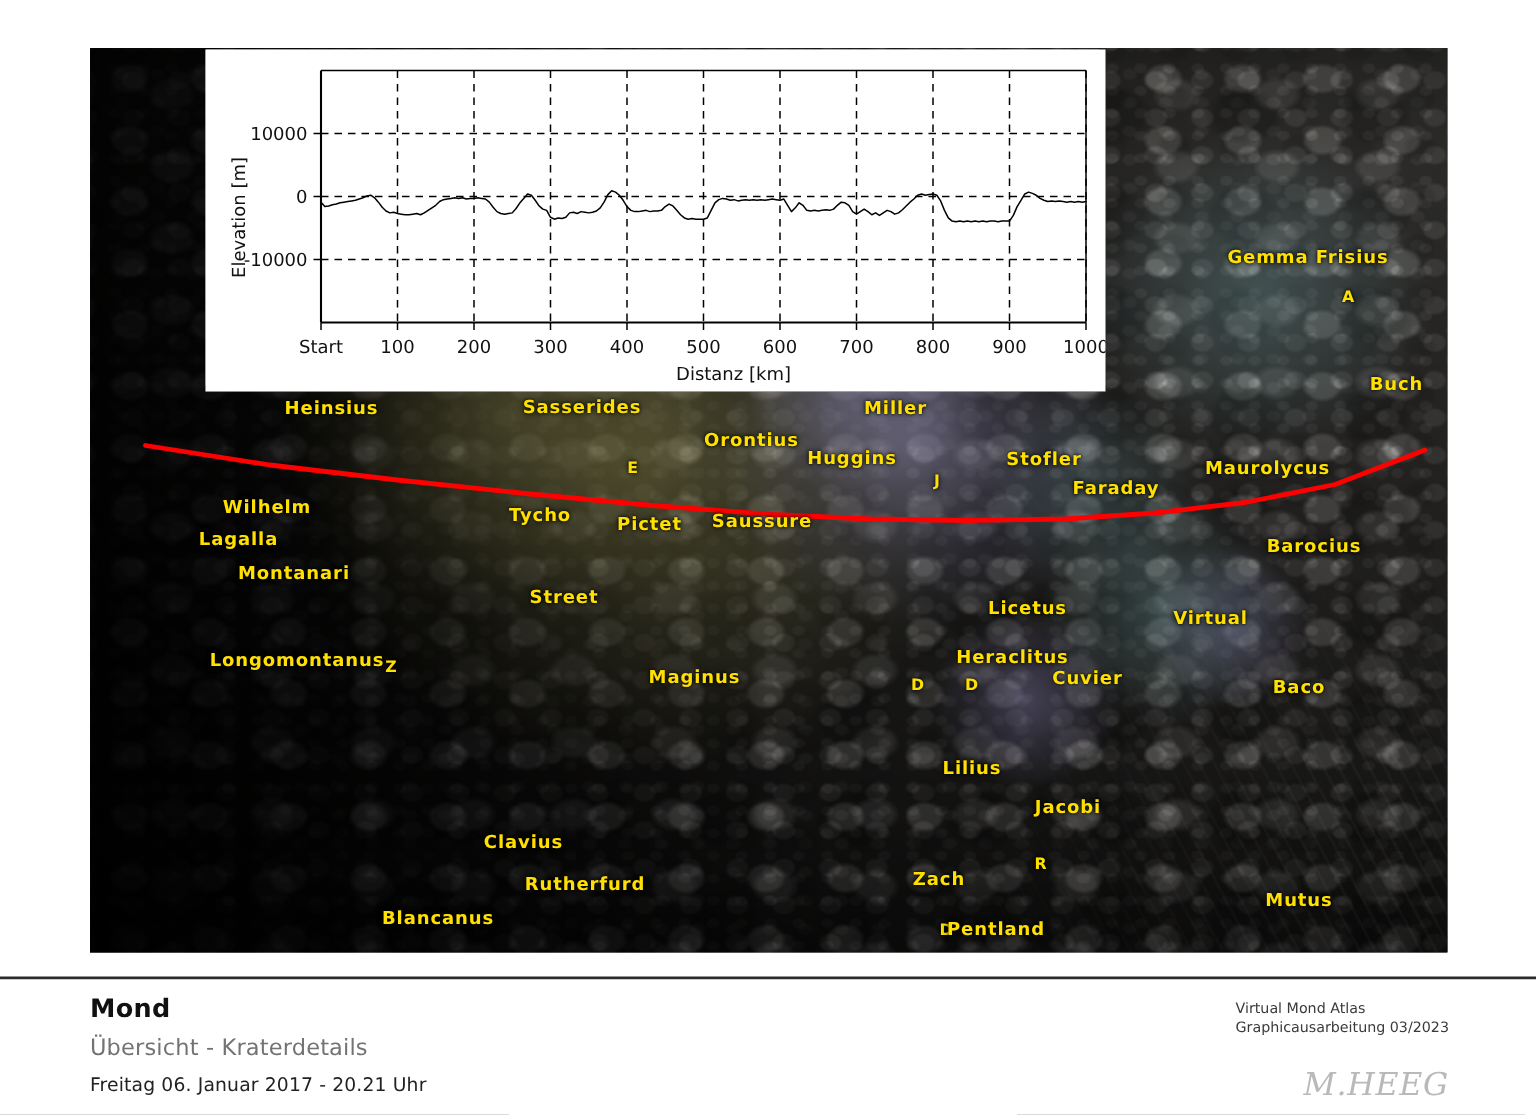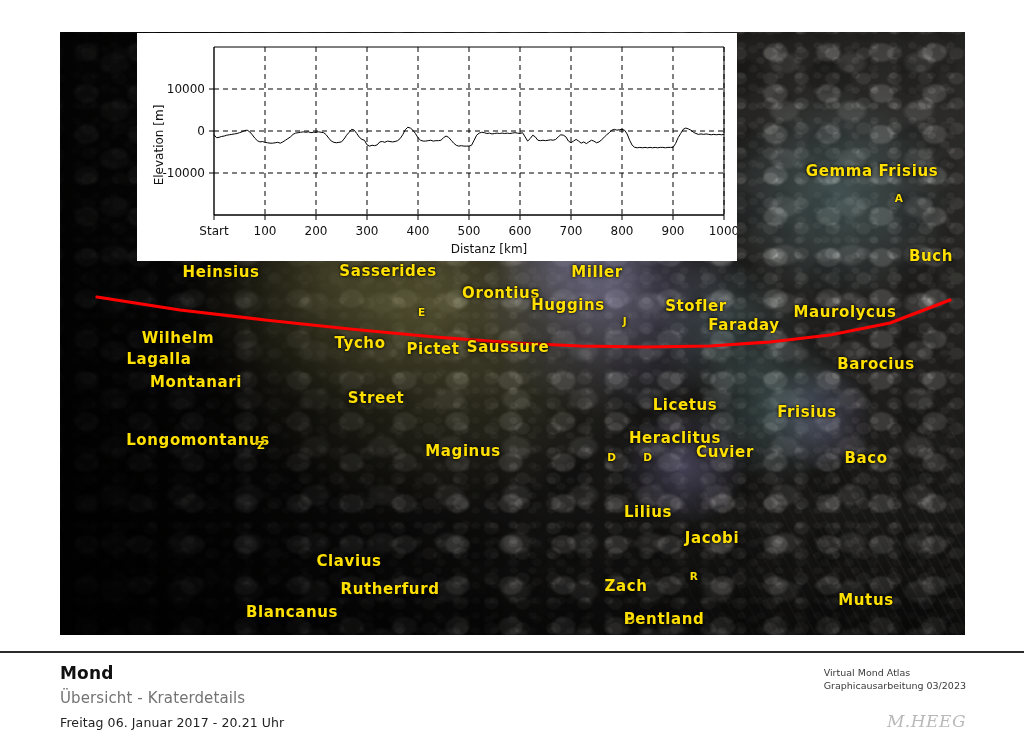--- a/index.html
+++ b/index.html
@@ -78,21 +78,21 @@
   }
 
   
   #ground-track{position:absolute;left:0;top:0;width:905px;height:603px;pointer-events:none;}
 
   
   .crater-label{
     position:absolute;
     color:#ffe000;
     font-family:"DejaVu Sans",sans-serif;
-    font-size:15px;
+    font-size:12px;
     font-weight:700;
     letter-spacing:.6px;
     white-space:nowrap;
     text-shadow:0 0 2px rgba(0,0,0,.95),0 0 4px rgba(0,0,0,.8);
     transform:translate(-50%,-50%);
   }
   .crater-label.sm{font-size:10.5px;}
 
   
   #profile-panel{
@@ -127,21 +127,21 @@
     font-size:12.5px;font-weight:400;color:#222;letter-spacing:.1px;
   }
   #footer-source{
     position:absolute;right:58px;top:13px;text-align:left;
     font-family:"DejaVu Sans",sans-serif;
     font-size:9.5px;color:#3a3a3a;line-height:13px;
   }
   #footer-watermark{
     position:absolute;right:58px;top:58px;
     font-family:"DejaVu Serif",serif;
-    font-style:italic;font-size:17px;color:#b9b9b9;letter-spacing:.5px;
+    font-style:italic;font-size:21px;color:#b9b9b9;letter-spacing:.5px;
   }
 </style>
 </head>
 <body>
 
 <div id="moon-map">
   <div class="terrain t-base"></div>
   <div class="terrain t-craters"></div>
   <div class="terrain t-craters2"></div>
   <div class="terrain t-tint-olive"></div>
@@ -171,21 +171,21 @@
       <div class="crater-label" style="left: 785px; top: 280px; text-align: center;">Maurolycus</div>
       <div class="crater-label" style="left: 118px; top: 306px;">Wilhelm</div>
       <div class="crater-label" style="left: 300px; top: 311px;">Tycho</div>
       <div class="crater-label" style="left: 373px; top: 317px;">Pictet</div>
       <div class="crater-label" style="left: 448px; top: 315px;">Saussure</div>
       <div class="crater-label" style="left: 99px; top: 327px;">Lagalla</div>
       <div class="crater-label" style="left: 816px; top: 332px;">Barocius</div>
       <div class="crater-label" style="left: 136px; top: 350px;">Montanari</div>
       <div class="crater-label" style="left: 316px; top: 366px;">Street</div>
       <div class="crater-label" style="left: 625px; top: 373px;">Licetus</div>
-      <div class="crater-label" style="left: 747px; top: 380px;">Frisius</div>
+      <div class="crater-label" style="left: 747px; top: 380px;">Virtual</div>
       <div class="crater-label" style="left: 138px; top: 408px;">Longomontanus</div>
       <div class="crater-label sm" style="left: 201px; top: 413px;">Z</div>
       <div class="crater-label" style="left: 615px; top: 406px;">Heraclitus</div>
       <div class="crater-label" style="left: 665px; top: 420px;">Cuvier</div>
       <div class="crater-label sm" style="left: 552px; top: 425px;">D</div>
       <div class="crater-label sm" style="left: 588px; top: 425px;">D</div>
       <div class="crater-label" style="left: 806px; top: 426px;">Baco</div>
       <div class="crater-label" style="left: 403px; top: 419px;">Maginus</div>
       <div class="crater-label" style="left: 588px; top: 480px;">Lilius</div>
       <div class="crater-label" style="left: 652px; top: 506px;">Jacobi</div>

